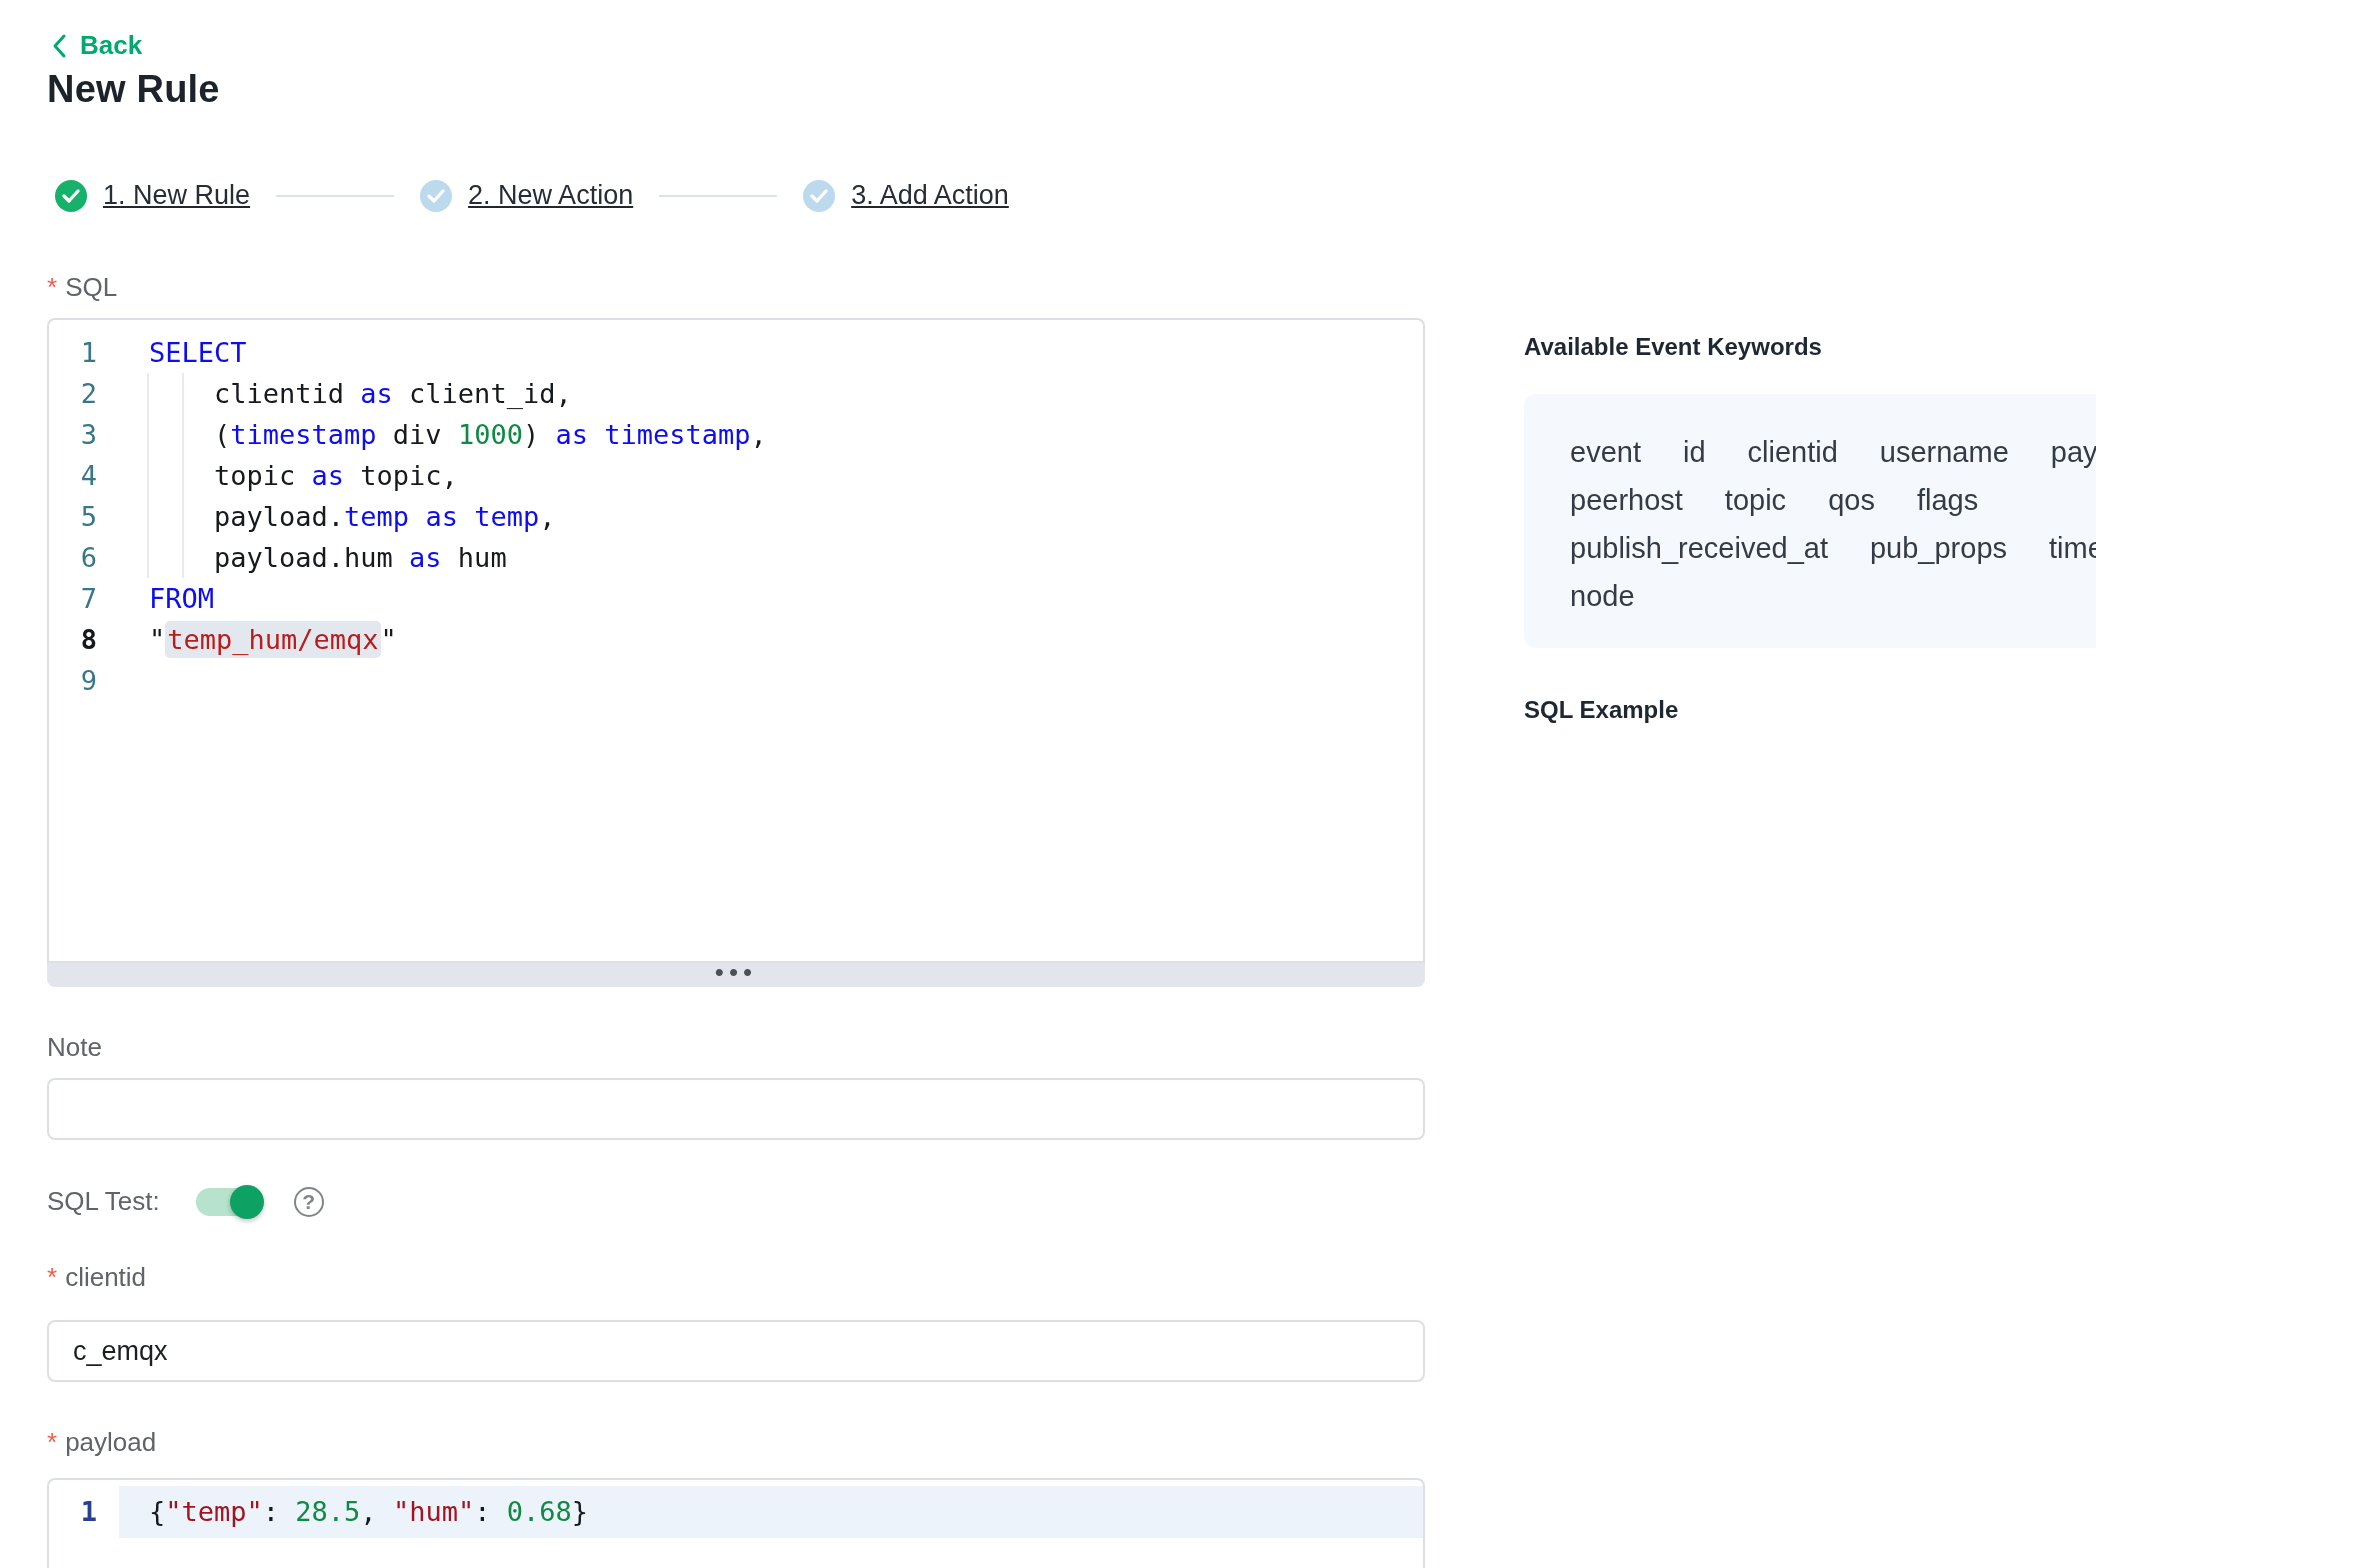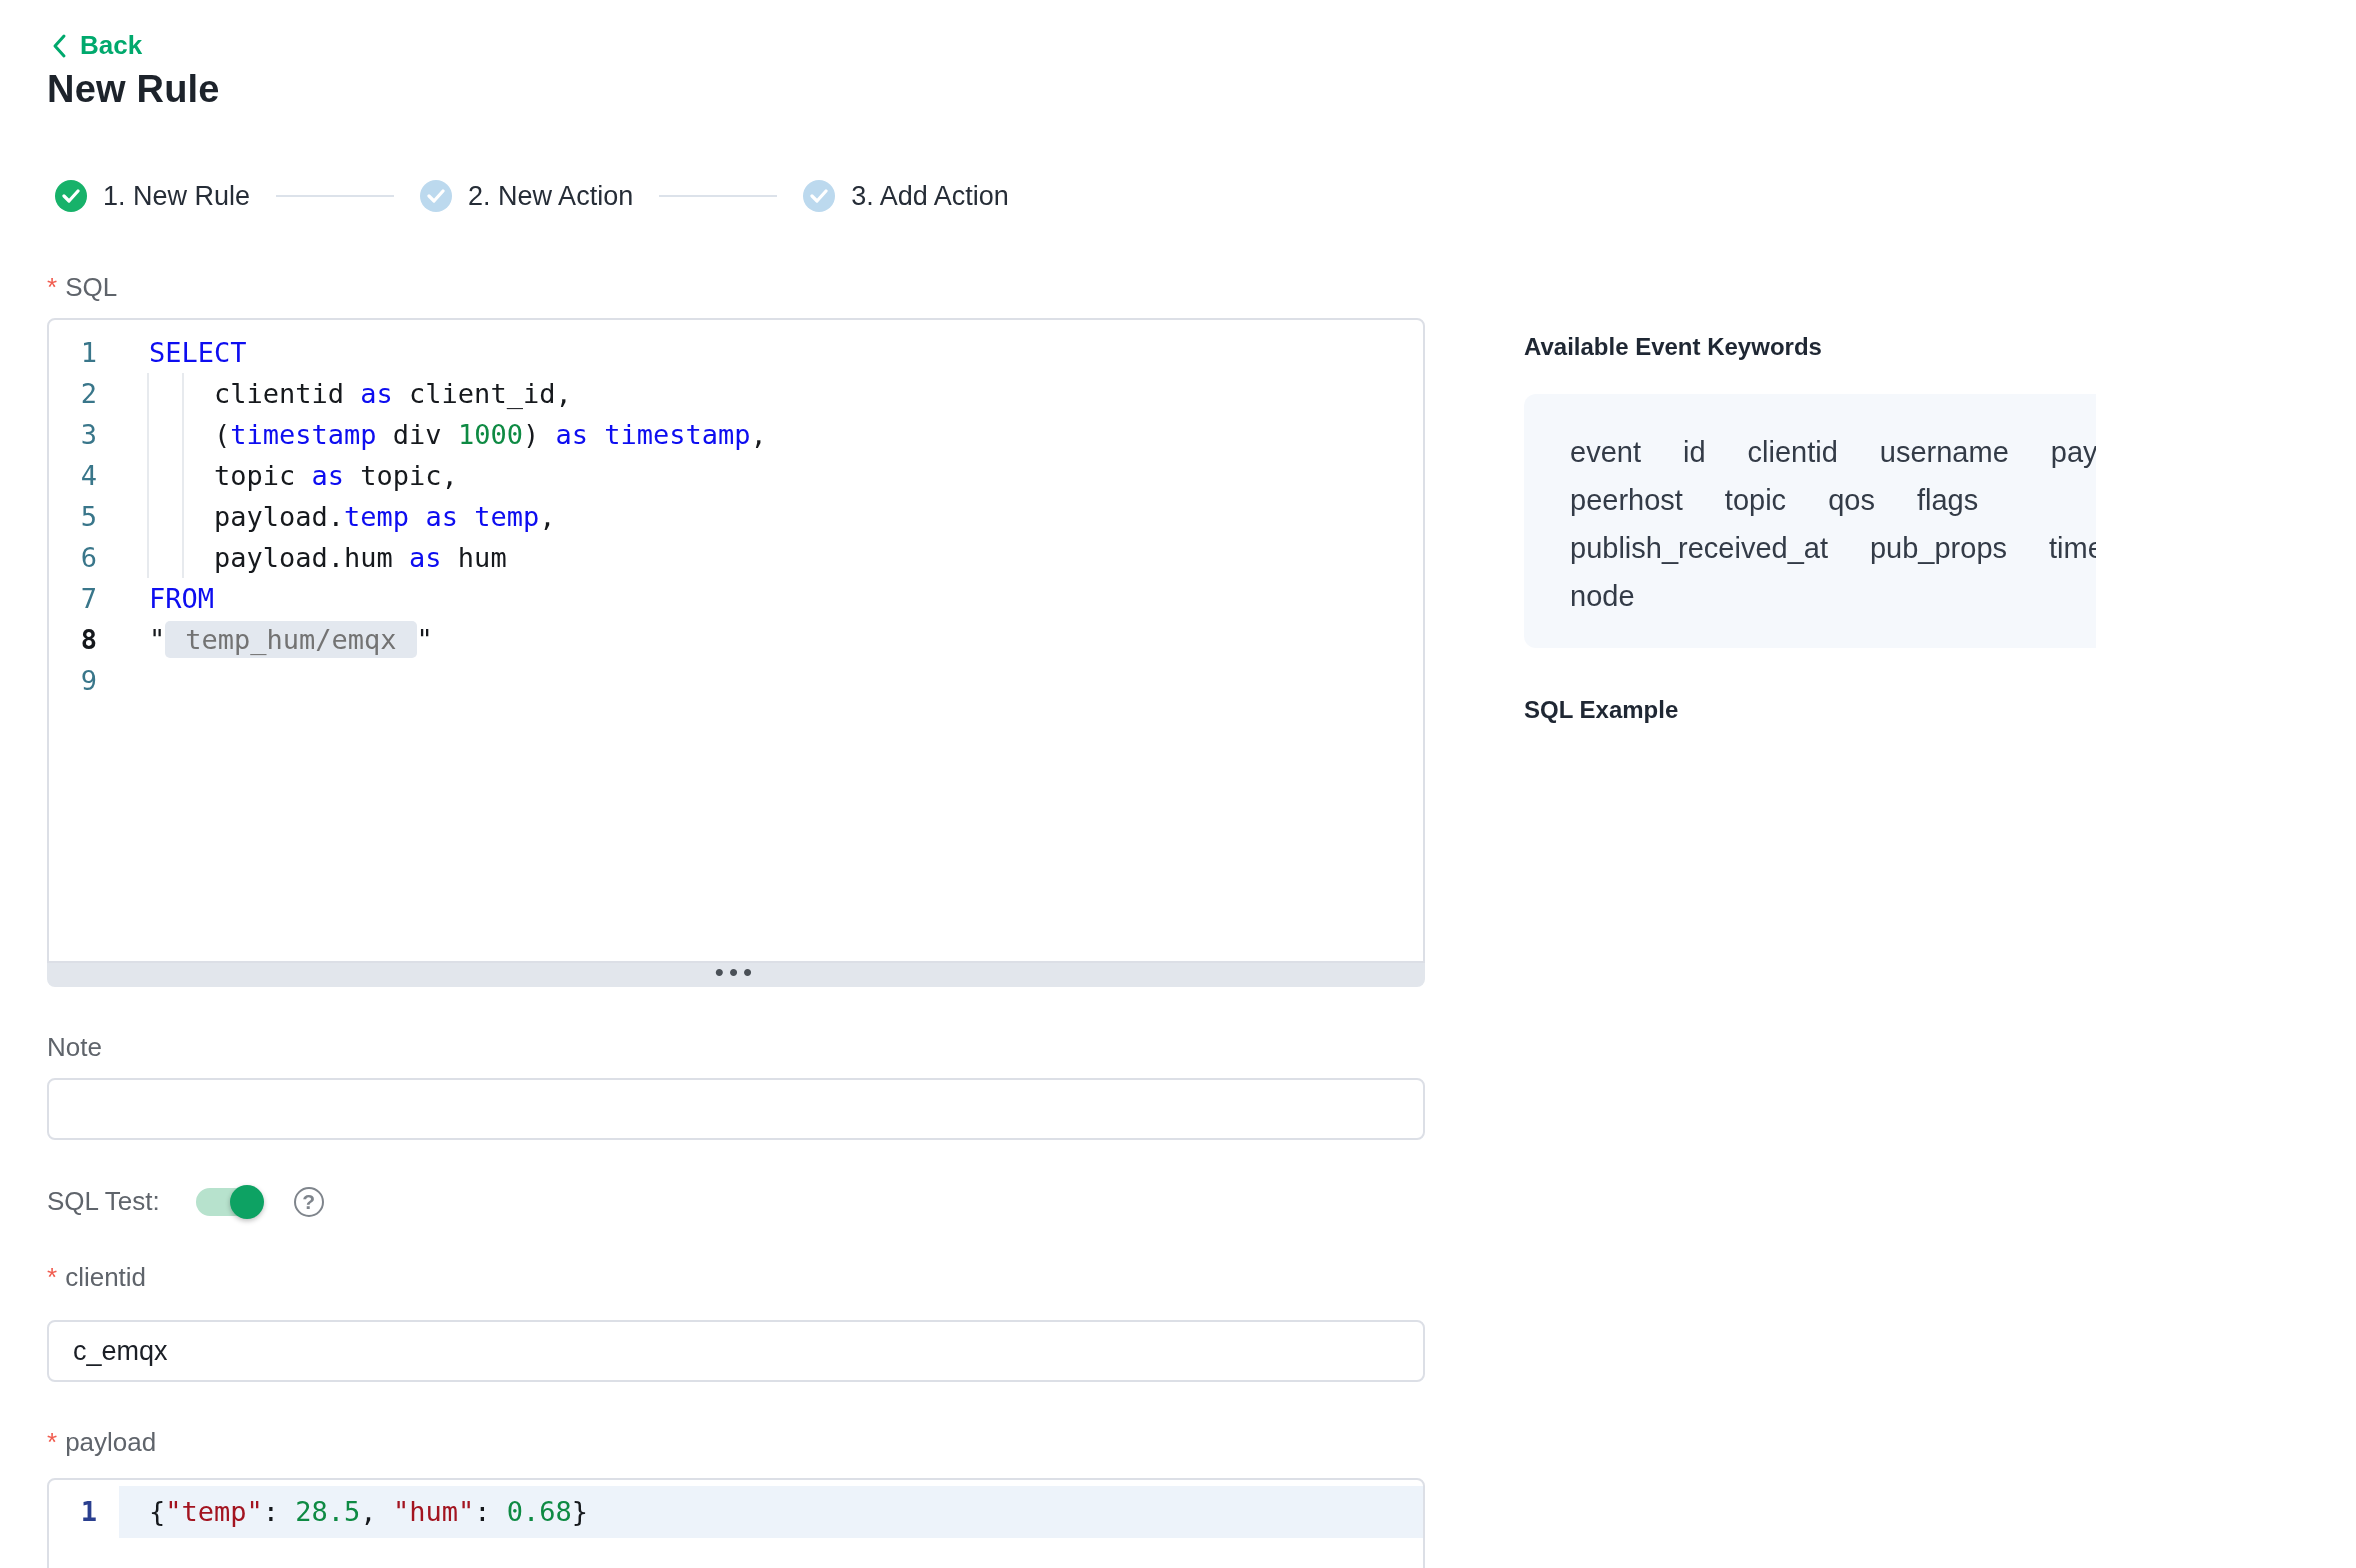--- a/index.html
+++ b/index.html
@@ -16,21 +16,21 @@
     gap:12px; color:#00a96d; font-size:26px; font-weight:700; cursor:pointer;
   }
   .back-link svg { display:block; }
   .page-title {
     position:absolute; left:47px; top:68px; font-size:38px; font-weight:700;
     color:#1d232b; letter-spacing:.2px;
   }
 
   
   .steps { position:absolute; left:55px; top:180px; display:flex; align-items:center; }
-  .step { display:flex; align-items:flex-end; cursor:pointer; }
+  .step { display:flex; align-items:flex-start; cursor:pointer;text-decoration:underline; }
   .step-icon {
     width:32px; height:32px; border-radius:50%; display:flex;
     align-items:center; justify-content:center; flex:0 0 auto;
   }
   .step.done .step-icon { background:#17b26a; }
   .step.pending .step-icon { background:#bcd9ee; }
   .step-label { margin-left:16px; font-size:27px; font-weight:500; color:#262d37; }
   .step-line { width:118px; height:2px; background:#dce2ea; margin:0 26px; }
 
   
@@ -52,21 +52,21 @@
     color:#39768a; user-select:none;
   }
   .code-row.active-gutter .gutter { color:#15181c; font-weight:700; }
   pre.code {
     white-space:pre; padding-left:30px; font-family:inherit; font-size:inherit;
     color:#16191d; flex:1 1 auto;
   }
   .tok-kw  { color:#0d0df0; }
   .tok-num { color:#0e8a43; }
   .tok-pl  { color:#16191d; }
-  .tok-mark{ color:#737373; background:#e3e8ef; border-radius:5px; padding:3px 20px; }
+  .tok-mark{ color:#b91c1c; background:#e3e8ef; border-radius:5px; padding:3px 2px; }
   .tok-str { color:#a31420; }
   .indent-guide {
     position:absolute; width:2px; background:#e7eaee; top:53px; height:205px; z-index:1;
   }
   #guide-1 { left:98px; } #guide-2 { left:133px; }
 
   
   #payload-editor .code-lines { padding-top:6px; }
   #payload-editor .code-row { line-height:52px; }
   #payload-editor .code-row.active pre.code { background:#edf3fa; }

